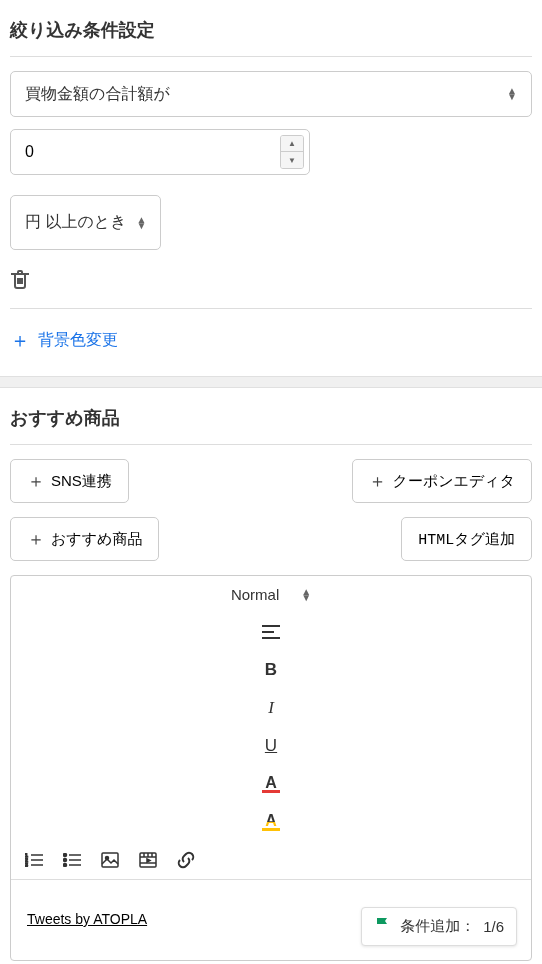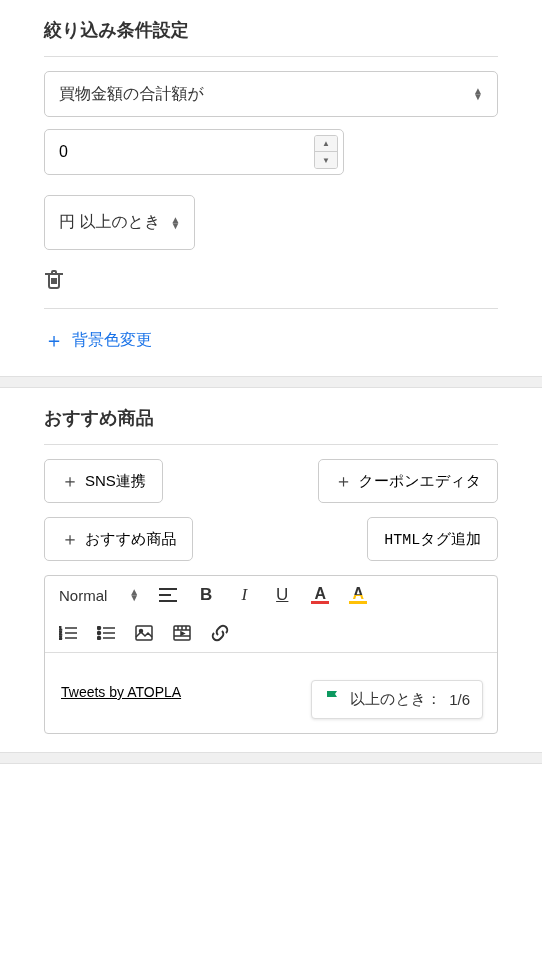--- a/index.html
+++ b/index.html
@@ -7,21 +7,21 @@
       margin: 0;
       padding: 0;
     }
     body {
       font-family: -apple-system, BlinkMacSystemFont, "Segoe UI", "Hiragino Sans", "Meiryo", sans-serif;
       background: #fff;
       width: 542px;
       color: #333;
     }
     .section {
-      padding: 18px 44px;
+      padding: 18px 10px;
     }
     .section-title {
       font-size: 18px;
       font-weight: 600;
       margin-bottom: 14px;
     }
     .divider {
       border: none;
       border-top: 1px solid #ddd;
       margin: 14px 0;
@@ -153,20 +153,21 @@
       border-radius: 4px;
       margin-top: 10px;
     }
     .toolbar {
       display: flex;
       flex-wrap: wrap;
       align-items: center;
       gap: 20px;
       padding: 10px 14px;
       border-bottom: 1px solid #ddd;
+      flex-direction: column;
     }
     .toolbar-item {
       display: flex;
       align-items: center;
       gap: 8px;
       cursor: pointer;
       color: #333;
       font-size: 15px;
     }
     .toolbar-icon {
@@ -363,20 +364,20 @@
 
     <div class="editor-content">
       <a class="tweet-link">Tweets by ATOPLA</a>
       
       <div class="guide-badge">
         <span class="flag-icon">
           <svg width="18" height="18" viewBox="0 0 18 18" fill="currentColor">
               <path d="M3 2v14M3 2h10l-2 3 2 3H3"></path>
             </svg>
         </span>
-        <span>以上のとき：</span>
+        <span>条件追加：</span>
         <span>1/6</span>
       </div>
     </div>
   </div>
 </div>
 
 <div class="section-gap"></div>
 
 </body></html>

